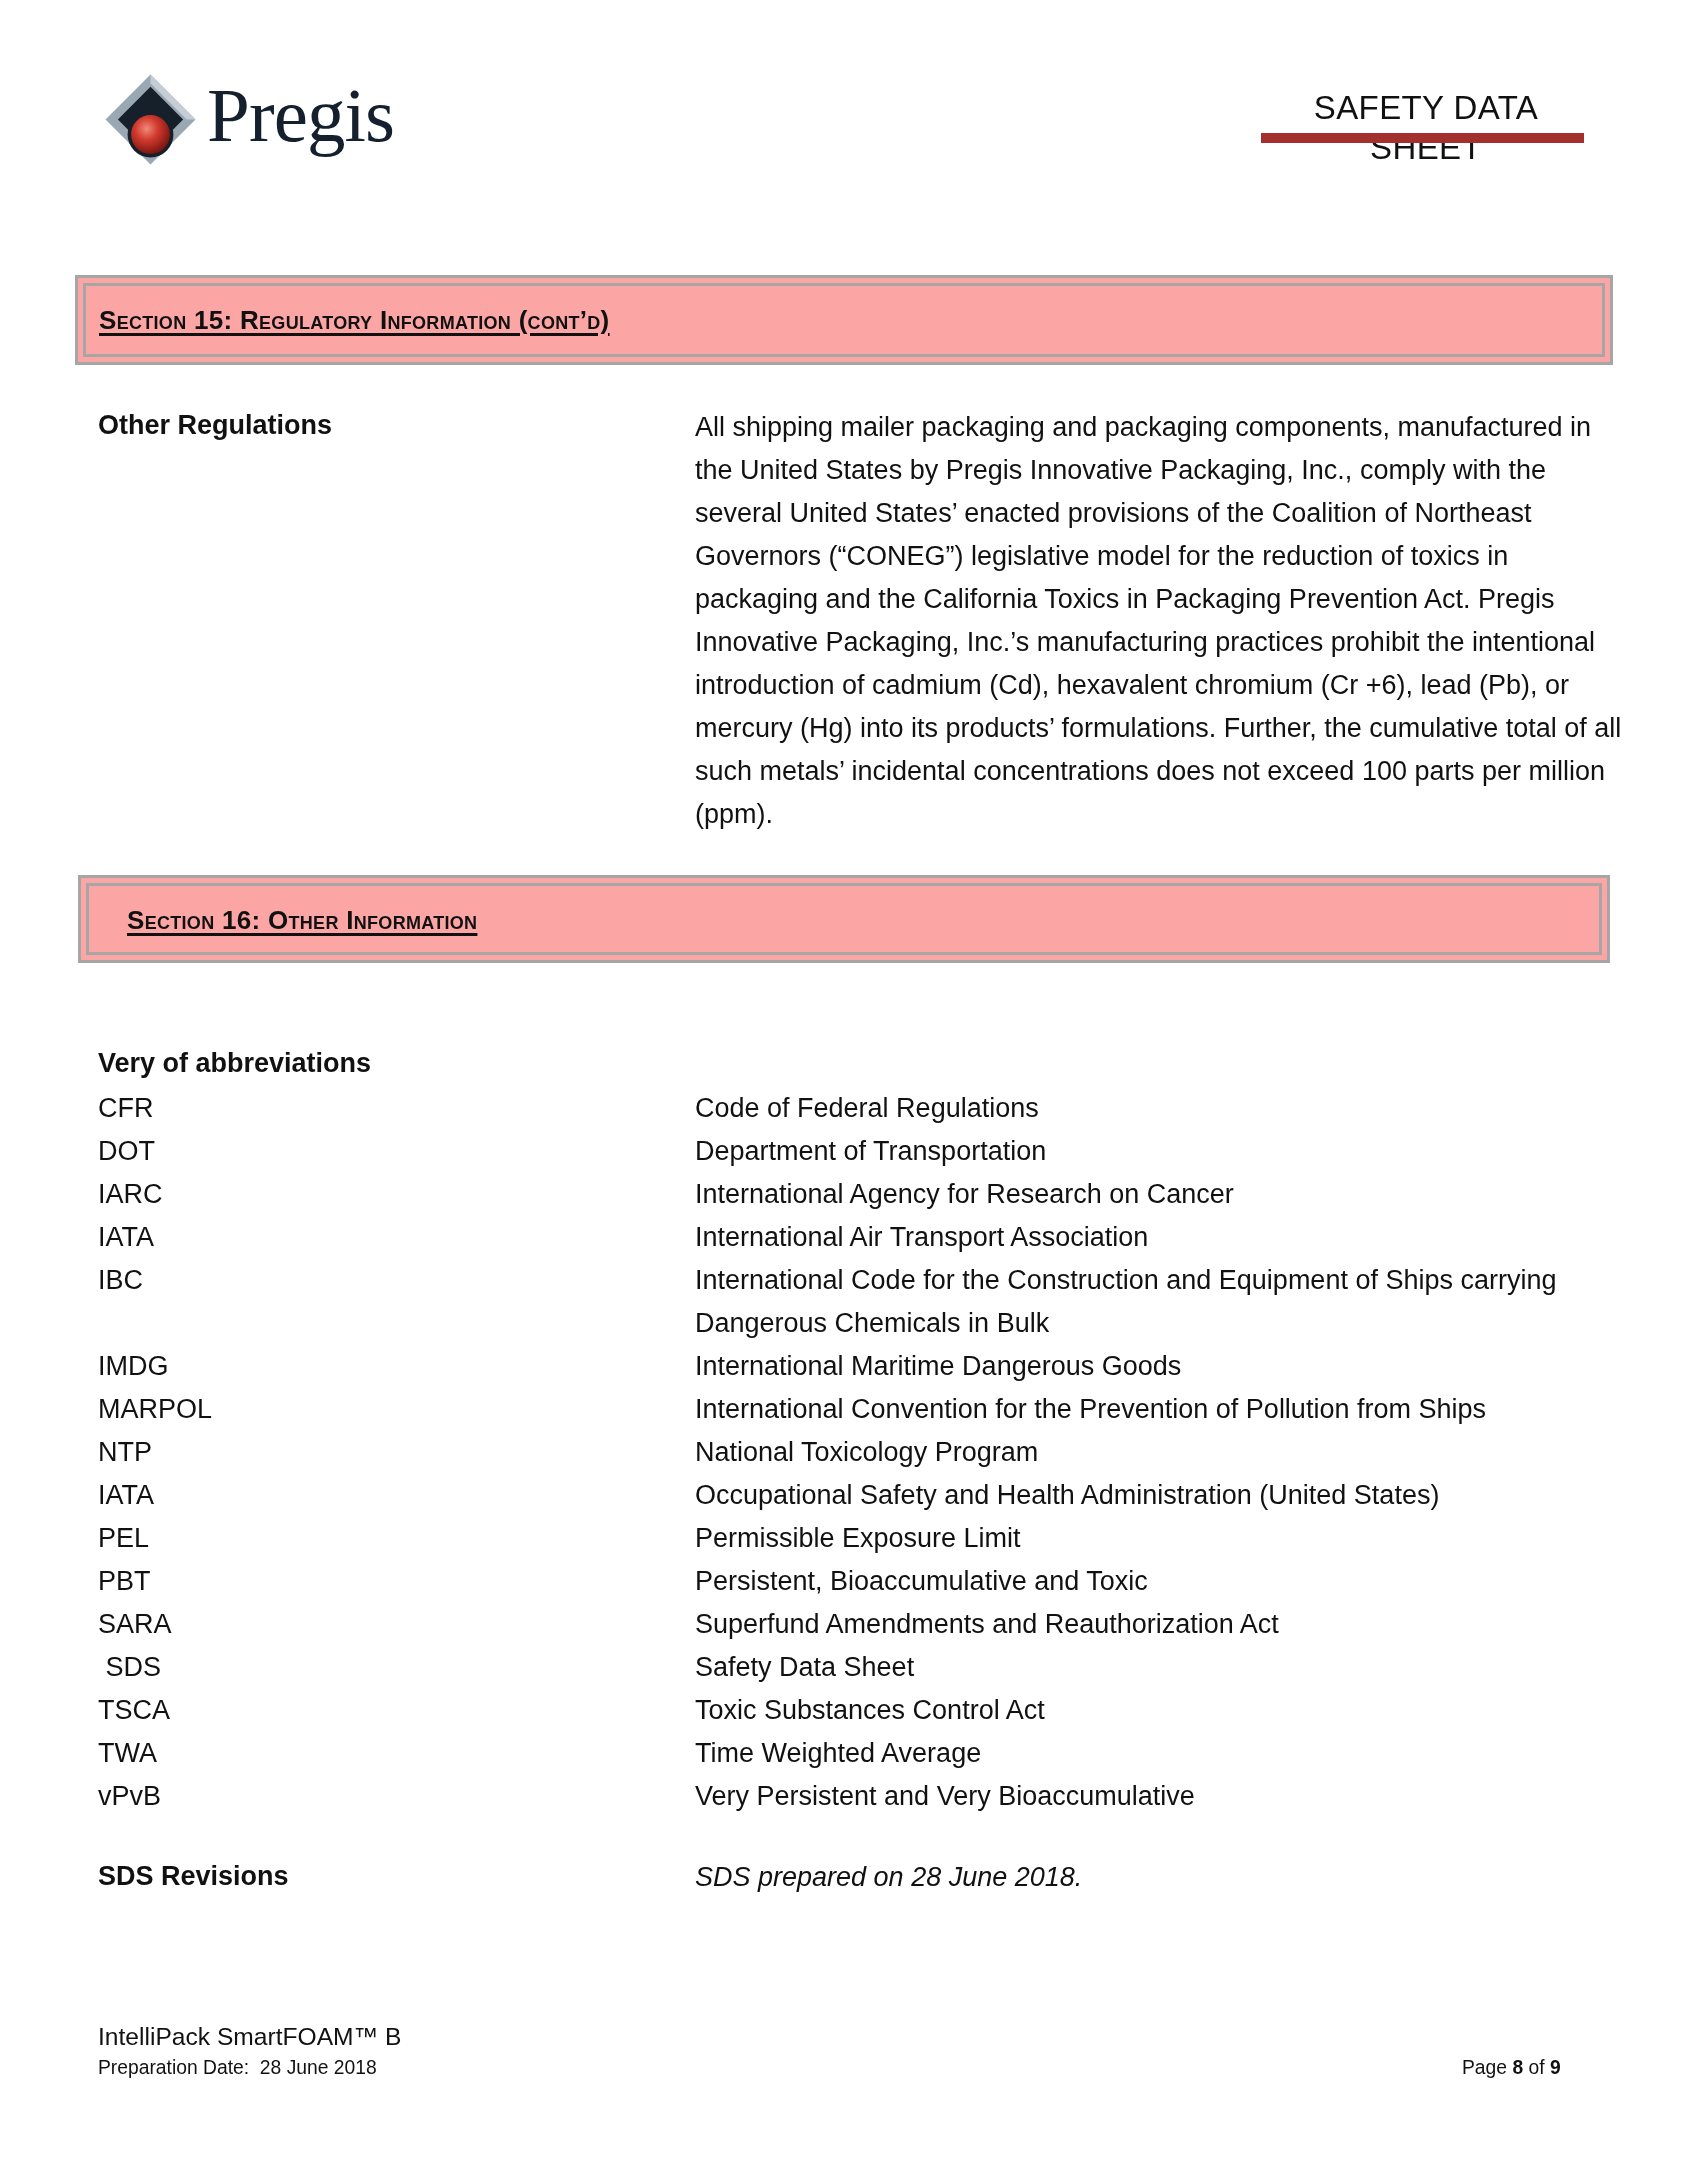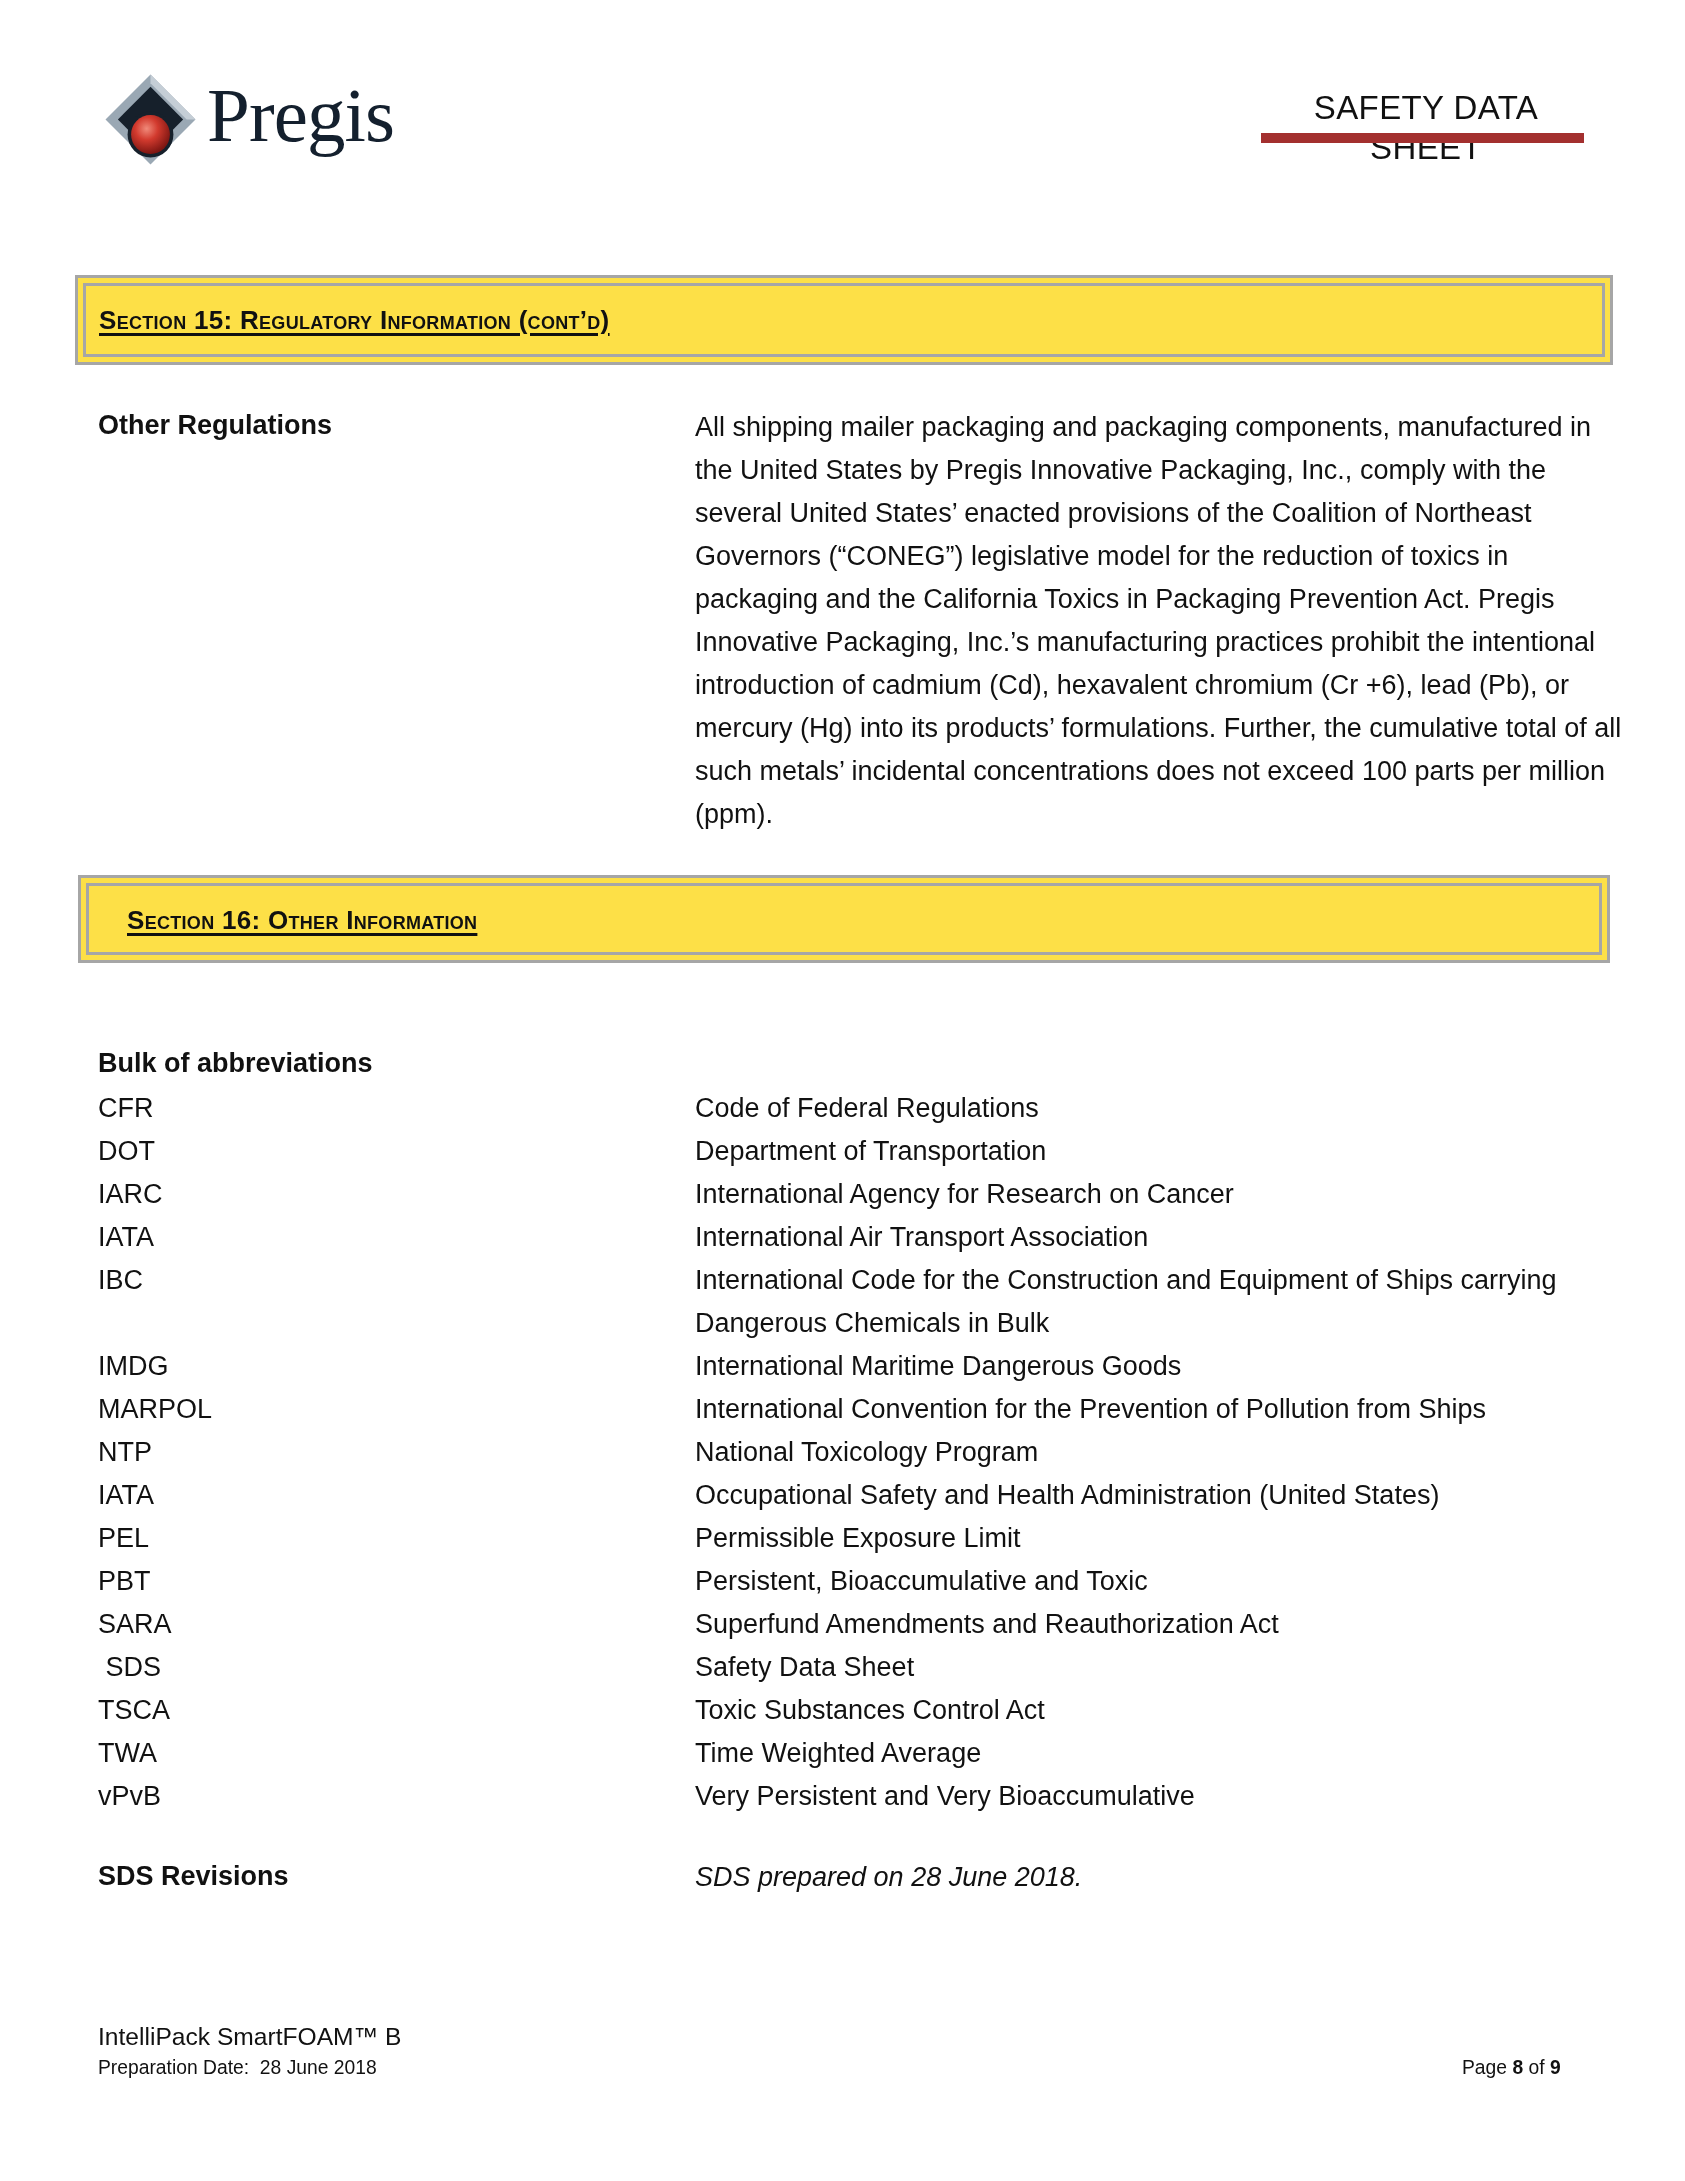--- a/index.html
+++ b/index.html
@@ -21,21 +21,21 @@
     .sds-title {
       left: 1266px; top: 88px; width: 320px;
       font-size: 33px; line-height: 40px; color: #111111; text-align: center;
       letter-spacing: 0.4px;
     }
     .sds-bar { left: 1261px; top: 133px; width: 323px; height: 9.7px; background: #a3302f; }
 
     
     .sec-box {
       position: absolute; box-sizing: border-box;
-      border: 3.5px solid #a6a6a6; background: #fde047;
+      border: 3.5px solid #a6a6a6; background: #fca5a5;
     }
     .sec-inner {
       position: absolute; box-sizing: border-box;
       border: 3.5px solid #a6a6a6; left: 5.3px; top: 5.3px; right: 5.3px; bottom: 5.3px;
     }
     .sec-title {
       position: absolute; font-weight: bold; font-size: 26px; line-height: 32px;
       text-decoration: underline; text-decoration-thickness: 2.6px; text-underline-offset: 4.4px;
       font-variant: small-caps; letter-spacing: 0.3px; color: #111;
     }
@@ -85,21 +85,21 @@
 </div>
 
 <div class="abs label-bold" style="left:98px; top:408px;">Other Regulations</div>
 <div class="abs para">All shipping mailer packaging and packaging components, manufactured in the United States by Pregis Innovative Packaging, Inc., comply with the several United States’ enacted provisions of the Coalition of Northeast Governors (“CONEG”) legislative model for the reduction of toxics in packaging and the California Toxics in Packaging Prevention Act. Pregis Innovative Packaging, Inc.’s manufacturing practices prohibit the intentional introduction of cadmium (Cd), hexavalent chromium (Cr +6), lead (Pb), or mercury (Hg) into its products’ formulations.  Further, the cumulative total of all such metals’ incidental concentrations does not exceed 100 parts per million (ppm).</div>
 
 <div class="sec-box" style="left:78px; top:875px; width:1532px; height:88px;">
   <div class="sec-inner"></div>
   <div class="sec-title" style="left:26px; top:26px;margin-left:20px;">Section 16: Other Information</div>
 </div>
 
-<div class="abs label-bold" style="left:98px; top:1046px;">Bulk of abbreviations</div>
+<div class="abs label-bold" style="left:98px; top:1046px;">Very of abbreviations</div>
 
 <div class="abs abbr-list">
   <div class="abbr-row">
     <div class="abbr-key">CFR</div>
     <div class="abbr-val">Code of Federal Regulations</div>
   </div>
   <div class="abbr-row">
     <div class="abbr-key">DOT</div>
     <div class="abbr-val">Department of Transportation</div>
   </div>

